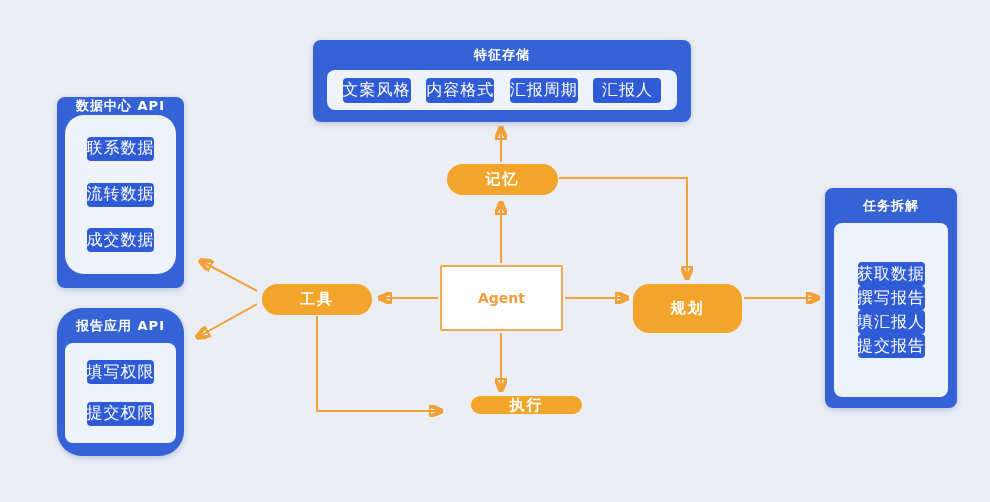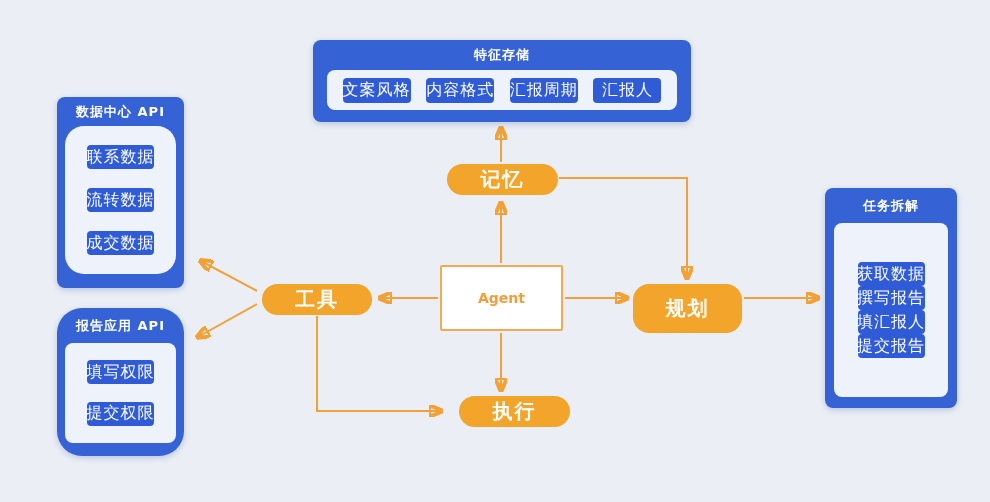--- a/index.html
+++ b/index.html
@@ -47,43 +47,43 @@
   }
   .chip.h{width:68px;height:25px;}
   .chip.v{width:67px;height:24px;}
 
   
   #feature-store{left:313px;top:40px;width:378px;height:82px;}
   #feature-store .group-title{height:30px;}
   #feature-store .group-panel{margin:0 14px 12px 14px;}
 
   #data-center-api{left:57px;top:97px;width:127px;height:191px;}
-  #data-center-api .group-title{height:29px;}
+  #data-center-api .group-title{height:18px;}
   #data-center-api .group-panel{margin:0 8px 14px 8px;border-radius:19px;}
 
   #report-app-api{left:57px;top:308px;width:127px;height:148px;border-radius:25px;}
   #report-app-api .group-title{height:35px;}
   #report-app-api .group-panel{margin:0 8px 13px 8px;}
 
   #task-breakdown{left:825px;top:188px;width:132px;height:220px;}
   #task-breakdown .group-title{height:35px;}
   #task-breakdown .group-panel{margin:0 9px 11px 9px;justify-content:center;}
 
   
   .pill{
     position:absolute;z-index:2;
     background:#f3a42a;color:#ffffff;
-    font-size:20px;font-weight:bold;letter-spacing:2px;
+    font-size:15px;font-weight:bold;letter-spacing:2px;
     border-radius:16px;
     display:flex;align-items:center;justify-content:center;
   }
   #pill-memory{left:447px;top:164px;width:111px;height:31px;}
   #pill-tools{left:262px;top:284px;width:110px;height:31px;}
   #pill-planning{left:633px;top:284px;width:109px;height:49px;}
-  #pill-execution{left:459px;top:396px;width:111px;height:31px;}
+  #pill-execution{left:471px;top:396px;width:111px;height:18px;}
 
   
   .agent{
     position:absolute;z-index:2;
     left:440px;top:265px;width:123px;height:66px;
     background:#ffffff;
     border:2px solid #f2aa4e;border-radius:2px;
     color:#f29d3b;font-size:14px;font-weight:bold;
     display:flex;align-items:center;justify-content:center;
     box-sizing:border-box;

